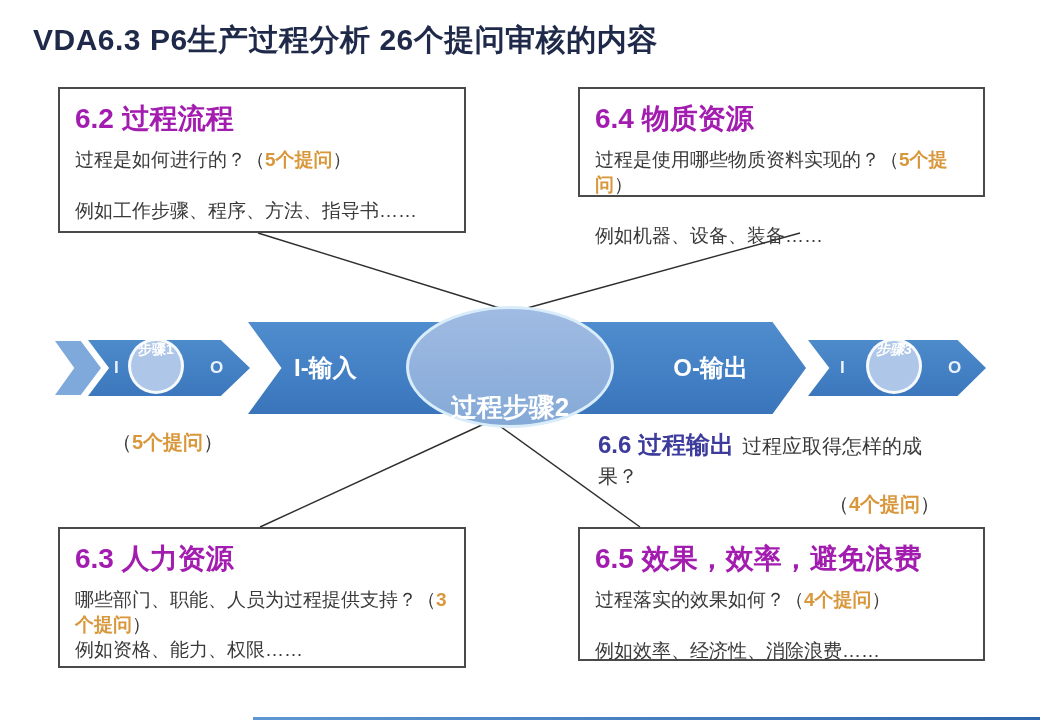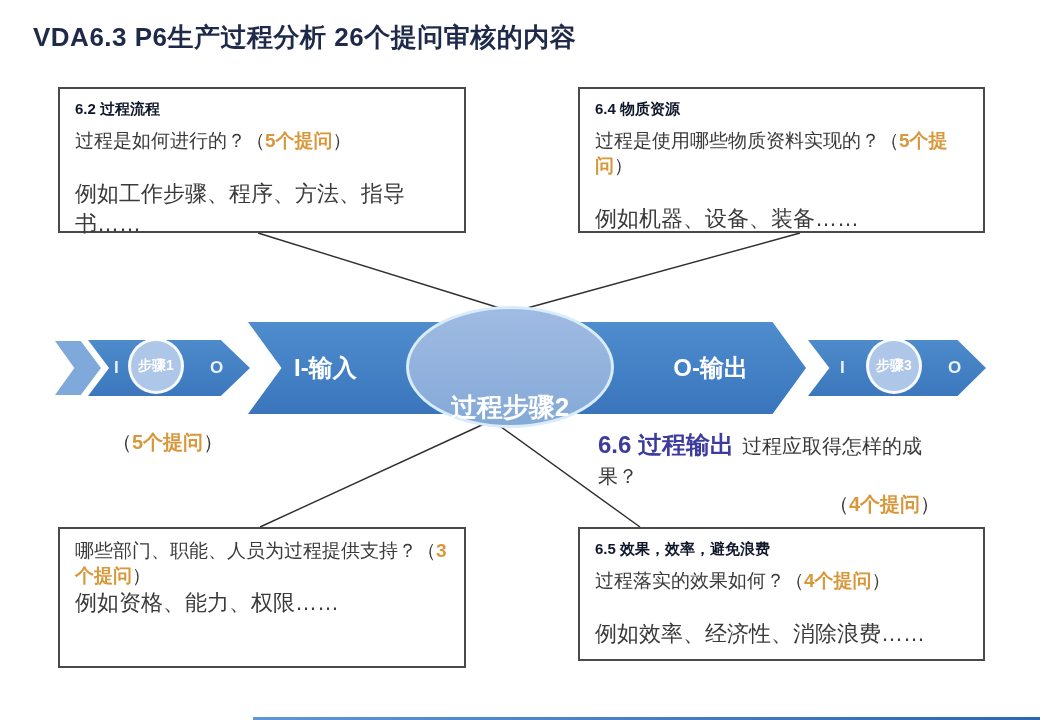--- a/index.html
+++ b/index.html
@@ -6,42 +6,42 @@
   body{
     width:1040px;height:720px;position:relative;overflow:hidden;
     background:#ffffff;
     font-family:"Liberation Sans","DejaVu Sans",sans-serif;
   }
   .canvas{position:absolute;inset:0;}
 
   
   .page-title{
     position:absolute;left:33px;top:20px;
-    font-size:26px;font-weight:bold;color:#1f2949;letter-spacing:.5px;
+    font-size:30px;font-weight:bold;color:#1f2949;letter-spacing:.5px;
   }
 
   
   svg.connectors{position:absolute;left:0;top:0;pointer-events:none;}
   svg.connectors line{stroke:#2e2e2e;stroke-width:1.4;}
 
   
   .box{
     position:absolute;background:#fff;border:2px solid #4a4a4a;
     box-sizing:border-box;padding:9px 15px 8px 15px;
   }
   .box-tl{left:58px;top:87px;width:408px;height:146px;}
-  .box-tr{left:578px;top:87px;width:407px;height:146px;}
+  .box-tr{left:578px;top:87px;width:407px;height:110px;}
   .box-bl{left:58px;top:527px;width:408px;height:141px;}
   .box-br{left:578px;top:527px;width:407px;height:134px;}
   .box-title{
-    font-size:15px;font-weight:bold;color:#0f172a;margin:2px 0 9px 0;
+    font-size:28px;font-weight:bold;color:#a21caf;margin:2px 0 9px 0;
   }
   .box-q{font-size:19px;color:#3a3a3a;line-height:1.32;}
   .count{color:#d9973b;font-weight:bold;}
-  .box-example{font-size:22px;color:#3a3a3a;margin-top:26px;}
+  .box-example{font-size:19px;color:#3a3a3a;margin-top:26px;}
   .box-example.tight{margin-top:0;}
 
   
   .tail-chevron{
     position:absolute;left:55px;top:341px;width:46px;height:54px;
     background:#7fa9da;
     clip-path:polygon(0 0,56% 0,100% 50%,56% 100%,0 100%,42% 50%);
   }
   .banner{
     position:absolute;top:340px;height:56px;
@@ -57,25 +57,25 @@
     font-size:17px;color:#eaf2fb;
   }
   .banner-left .io-i{left:26px;}
   .banner-left .io-o{left:122px;}
   .banner-right .io-i{left:32px;}
   .banner-right .io-o{left:140px;}
   .step-circle{
     position:absolute;top:-2px;width:56px;height:56px;
     border:3px solid rgba(255,255,255,.9);border-radius:50%;
     background:#aec6e8;box-sizing:border-box;
-    display:flex;align-items:center;justify-content:center;
+    display:flex;justify-content:center;
     font-size:14px;color:#fff;font-weight:bold;
   }
   .banner-left .step-circle{left:40px;}
-  .banner-right .step-circle{left:58px;}
+  .banner-right .step-circle{left:58px;font-style:italic;}
 
   .big-arrow{
     position:absolute;left:248px;top:322px;width:558px;height:92px;
     background:linear-gradient(180deg,#4f8dce,#3a75bc);
     clip-path:polygon(0 0,94% 0,100% 50%,94% 100%,0 100%,6% 50%);
   }
   .arrow-label{
     position:absolute;top:50%;transform:translateY(-50%);
     color:#fff;font-weight:bold;font-size:24px;
   }
@@ -128,20 +128,21 @@
 
   <div class="box box-tr">
     <div class="box-title">6.4 物质资源</div>
     <div class="box-q">
       <span>过程是使用哪些物质资料实现的？（</span><span class="count">5个提问</span><span>）</span>
     </div>
     <div class="box-example">例如机器、设备、装备……</div>
   </div>
 
   <div class="box box-bl">
+    <div class="box-title">6.3 人力资源</div>
     <div class="box-q">
       <span>哪些部门、职能、人员为过程提供支持？（</span><span class="count">3个提问</span><span>）</span>
     </div>
     <div class="box-example tight">例如资格、能力、权限……</div>
   </div>
 
   <div class="box box-br">
     <div class="box-title">6.5 效果，效率，避免浪费</div>
     <div class="box-q">
       <span>过程落实的效果如何？（</span><span class="count">4个提问</span><span>）</span>

